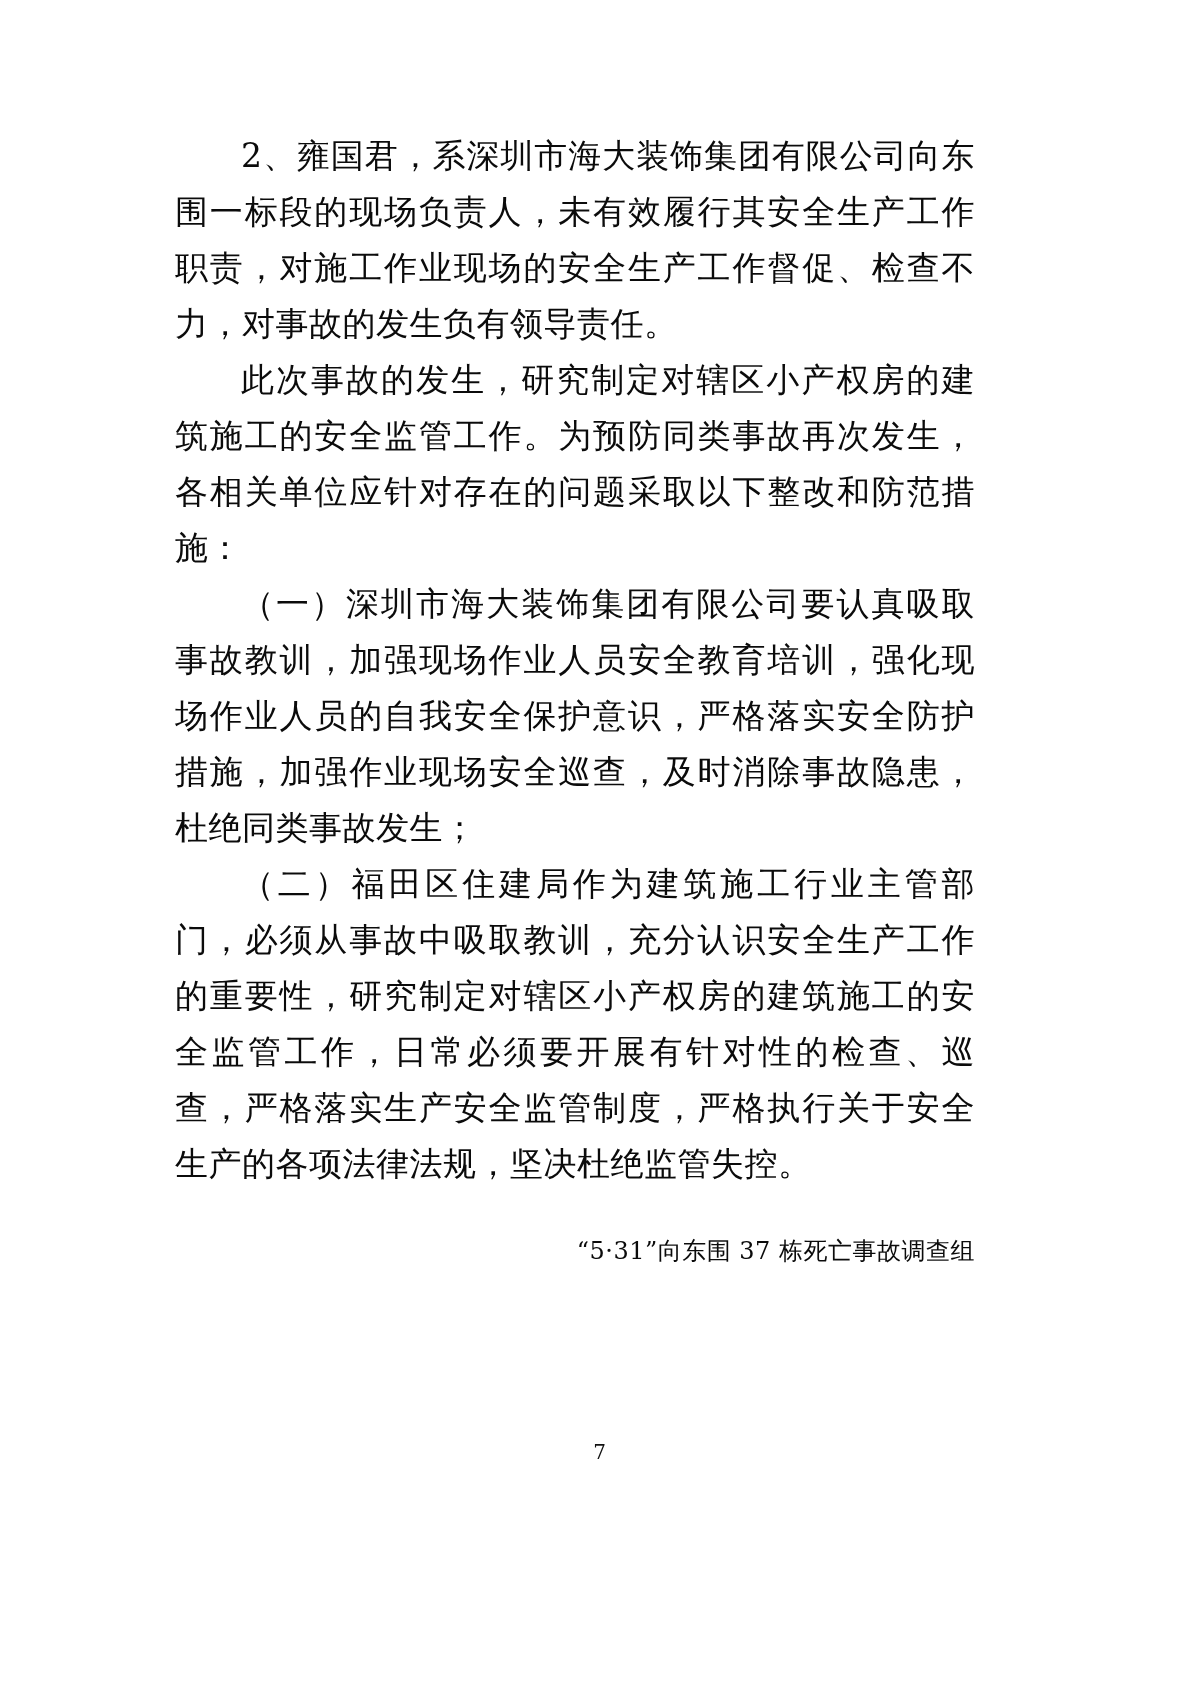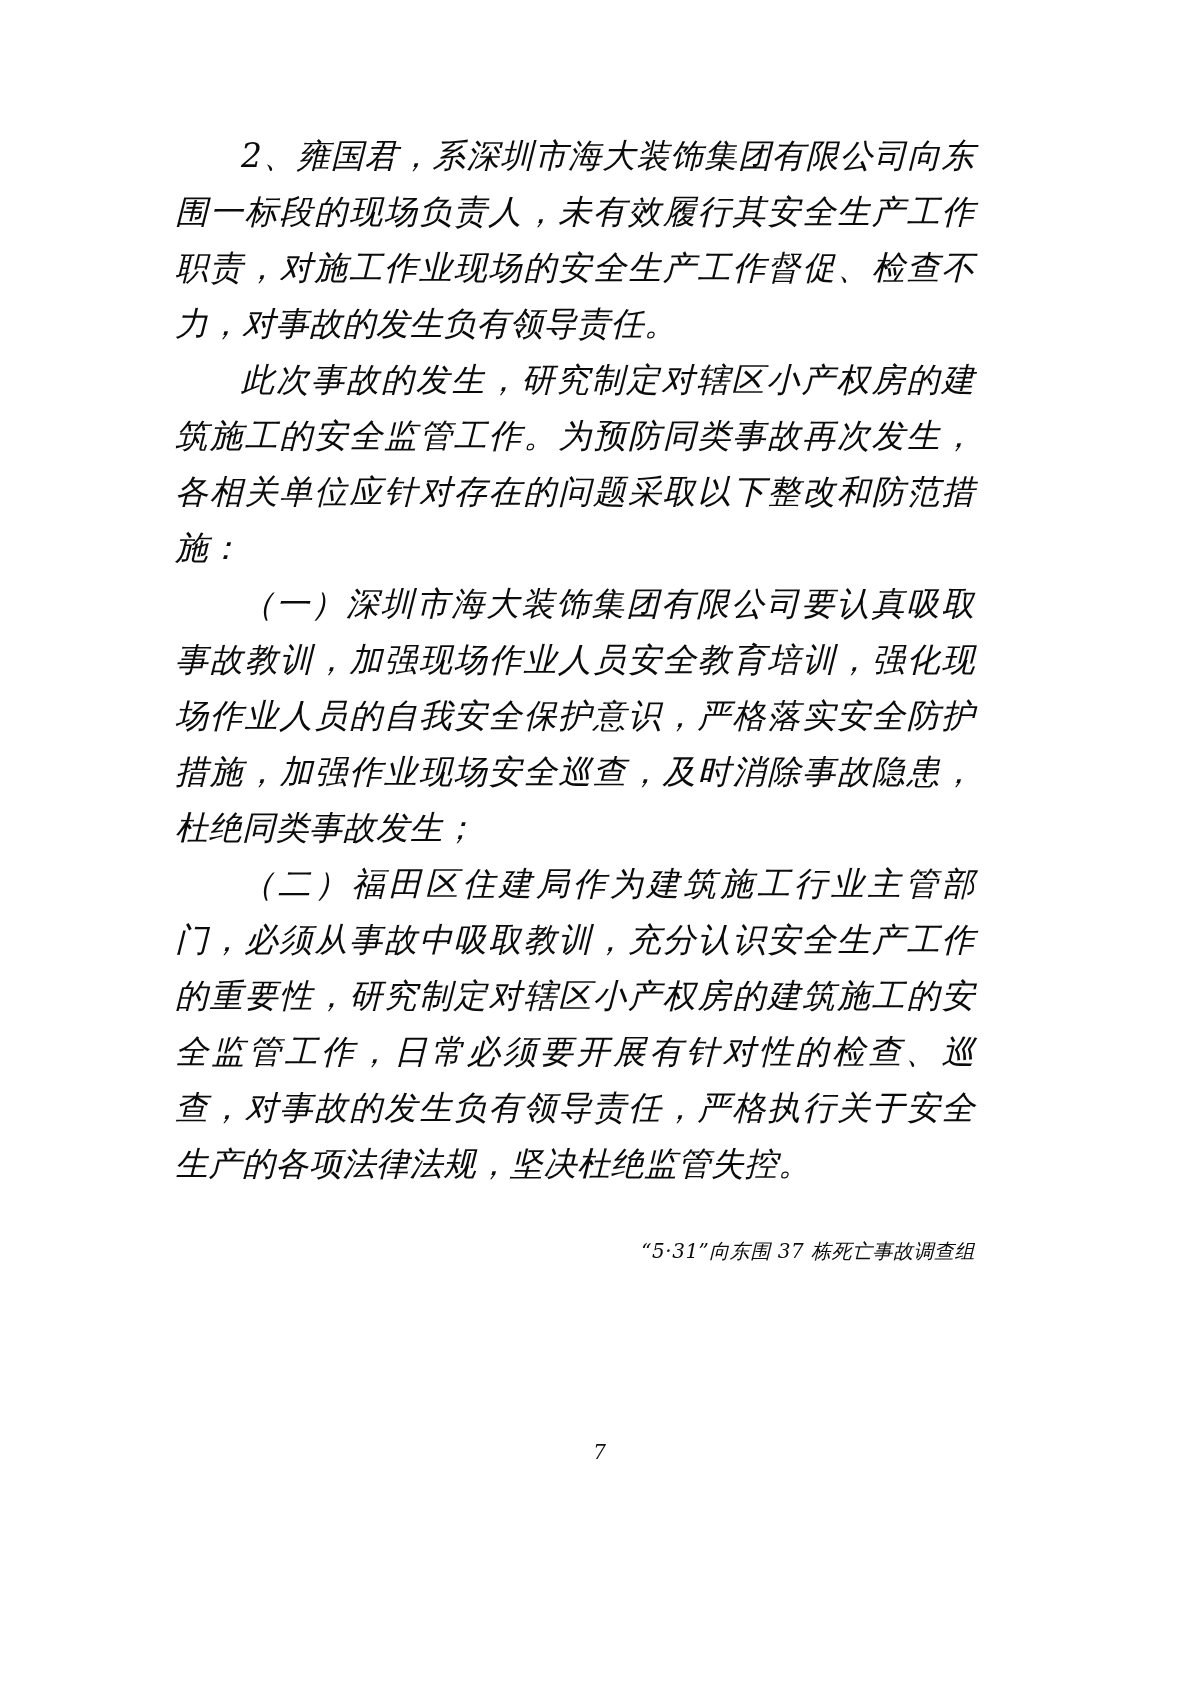--- a/index.html
+++ b/index.html
@@ -15,21 +15,20 @@
     color: #0b0b0b;
   }
   .page {
     position: absolute;
     left: 0;
     top: 0;
     width: 1039px;
     height: 1696px;
     background: #ffffff;
     overflow: hidden;
-    font-style: italic;
   }
   .content {
     position: absolute;
     left: 175px;
     top: 128px;
     width: 800px;
   }
   .para {
     font-size: 33px;
     line-height: 56px;
@@ -49,21 +48,21 @@
     letter-spacing: 0.5px;
   }
   .signature-block {
     position: absolute;
     left: 175px;
     top: 1222px;
     width: 800px;
     text-align: right;
   }
   .sig-line {
-    font-size: 20px;
+    font-size: 24px;
     line-height: 58px;
     letter-spacing: 0.5px;
     white-space: nowrap;
   }
   .sig-line.date {
     padding-right: 50px;
   }
   .page-number {
     position: absolute;
     left: 0;
@@ -82,21 +81,21 @@
   <div class="content">
 
     <p class="para">2、雍国君，系深圳市海大装饰集团有限公司向东围一标段的现场负责人，未有效履行其安全生产工作职责，对施工作业现场的安全生产工作督促、检查不力，对事故的发生负有领导责任。</p>
 
 
 
     <p class="para">此次事故的发生，研究制定对辖区小产权房的建筑施工的安全监管工作。为预防同类事故再次发生，各相关单位应针对存在的问题采取以下整改和防范措施：</p>
 
     <p class="para">（一）深圳市海大装饰集团有限公司要认真吸取事故教训，加强现场作业人员安全教育培训，强化现场作业人员的自我安全保护意识，严格落实安全防护措施，加强作业现场安全巡查，及时消除事故隐患，杜绝同类事故发生；</p>
 
-    <p class="para">（二）福田区住建局作为建筑施工行业主管部门，必须从事故中吸取教训，充分认识安全生产工作的重要性，研究制定对辖区小产权房的建筑施工的安全监管工作，日常必须要开展有针对性的检查、巡查，对事故的发生负有领导责任，严格执行关于安全生产的各项法律法规，坚决杜绝监管失控。</p>
+    <p class="para">（二）福田区住建局作为建筑施工行业主管部门，必须从事故中吸取教训，充分认识安全生产工作的重要性，研究制定对辖区小产权房的建筑施工的安全监管工作，日常必须要开展有针对性的检查、巡查，严格落实生产安全监管制度，严格执行关于安全生产的各项法律法规，坚决杜绝监管失控。</p>
 
   </div>
 
   <div class="signature-block">
     <div class="sig-line">“5·31”向东围 37 栋死亡事故调查组</div>
   </div>
 
   <div class="page-number">7</div>
 
 </div>

